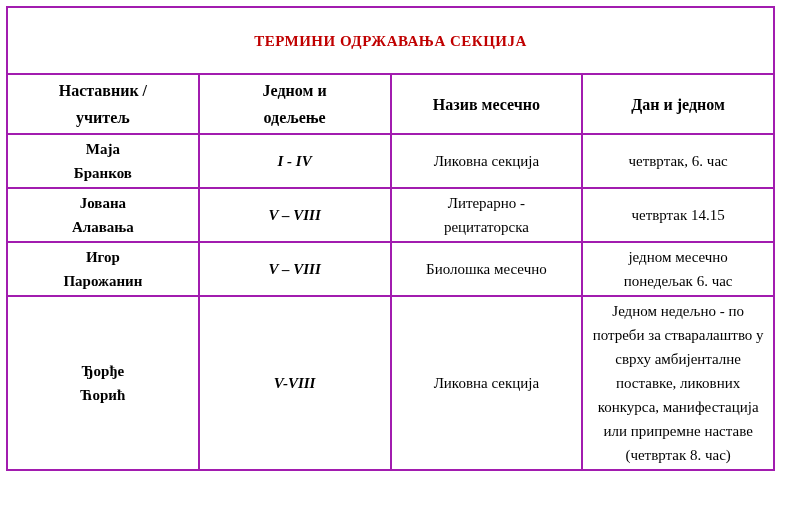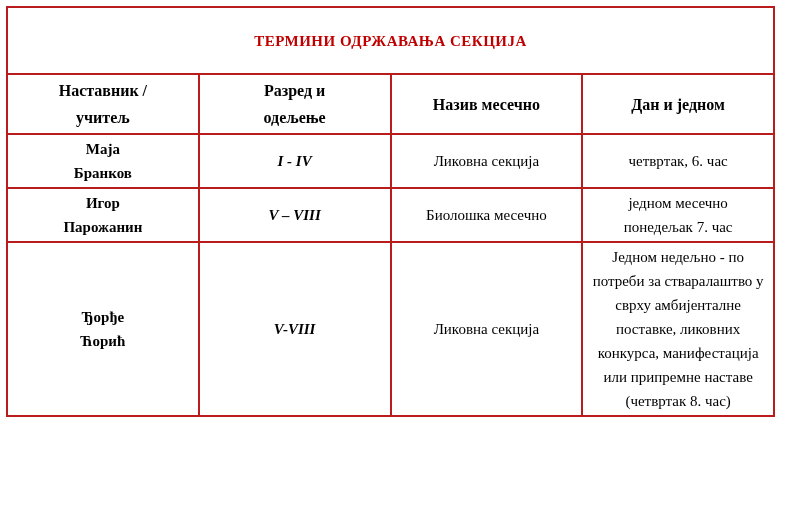--- a/index.html
+++ b/index.html
@@ -14,21 +14,21 @@
     color: #000000;
     overflow: hidden;
   }
   table.schedule {
     border-collapse: collapse;
     margin: 6px 0 0 6px;
     width: 769px;
     table-layout: fixed;
   }
   table.schedule td {
-    border: 2px solid #b91c1c;
+    border: 2px solid #a21caf;
     text-align: center;
     vertical-align: middle;
     padding: 2px 8px;
     white-space: pre-line;
     font-size: 15px;
     line-height: 1.6;
     box-sizing: border-box;
   }
   tr.title-row { height: 67px; }
   td.title-cell {
@@ -66,41 +66,49 @@
 <body>
 
 <table class="schedule">
   <thead>
     <tr class="title-row">
       <td class="title-cell" colspan="4" style="color: rgb(192, 0, 0);">ТЕРМИНИ ОДРЖАВАЊА СЕКЦИЈА</td>
     </tr>
     <tr class="header-row">
       <td>Наставник /
 учитељ</td>
-      <td>Разред и
+      <td>Једном и
 одељење</td>
       <td>Назив месечно</td>
       <td>Дан и једном</td>
     </tr>
   </thead>
   <tbody class="rows">
       <tr>
         <td class="cell-teacher">Маја
 Бранков</td>
         <td class="cell-grade">I - IV</td>
         <td class="cell-section">Ликовна секција</td>
         <td class="cell-daytime">четвртак, 6. час</td>
       </tr>
       <tr>
+        <td class="cell-teacher">Јована
+Алавања</td>
+        <td class="cell-grade">V – VIII</td>
+        <td class="cell-section">Литерарно -
+рецитаторска</td>
+        <td class="cell-daytime">четвртак 14.15</td>
+      </tr>
+      <tr>
         <td class="cell-teacher">Игор
 Парожанин</td>
         <td class="cell-grade">V – VIII</td>
         <td class="cell-section">Биолошка месечно</td>
         <td class="cell-daytime">једном месечно
-понедељак 7. час</td>
+понедељак 6. час</td>
       </tr>
       <tr>
         <td class="cell-teacher">Ђорђе
 Ћорић</td>
         <td class="cell-grade">V-VIII</td>
         <td class="cell-section">Ликовна секција</td>
         <td class="cell-daytime">Једном недељно - по потреби за стваралаштво у сврху амбијенталне поставке, ликовних конкурса, манифестација  или припремне наставе (четвртак 8. час)</td>
       </tr>
     </tbody>
 </table>

